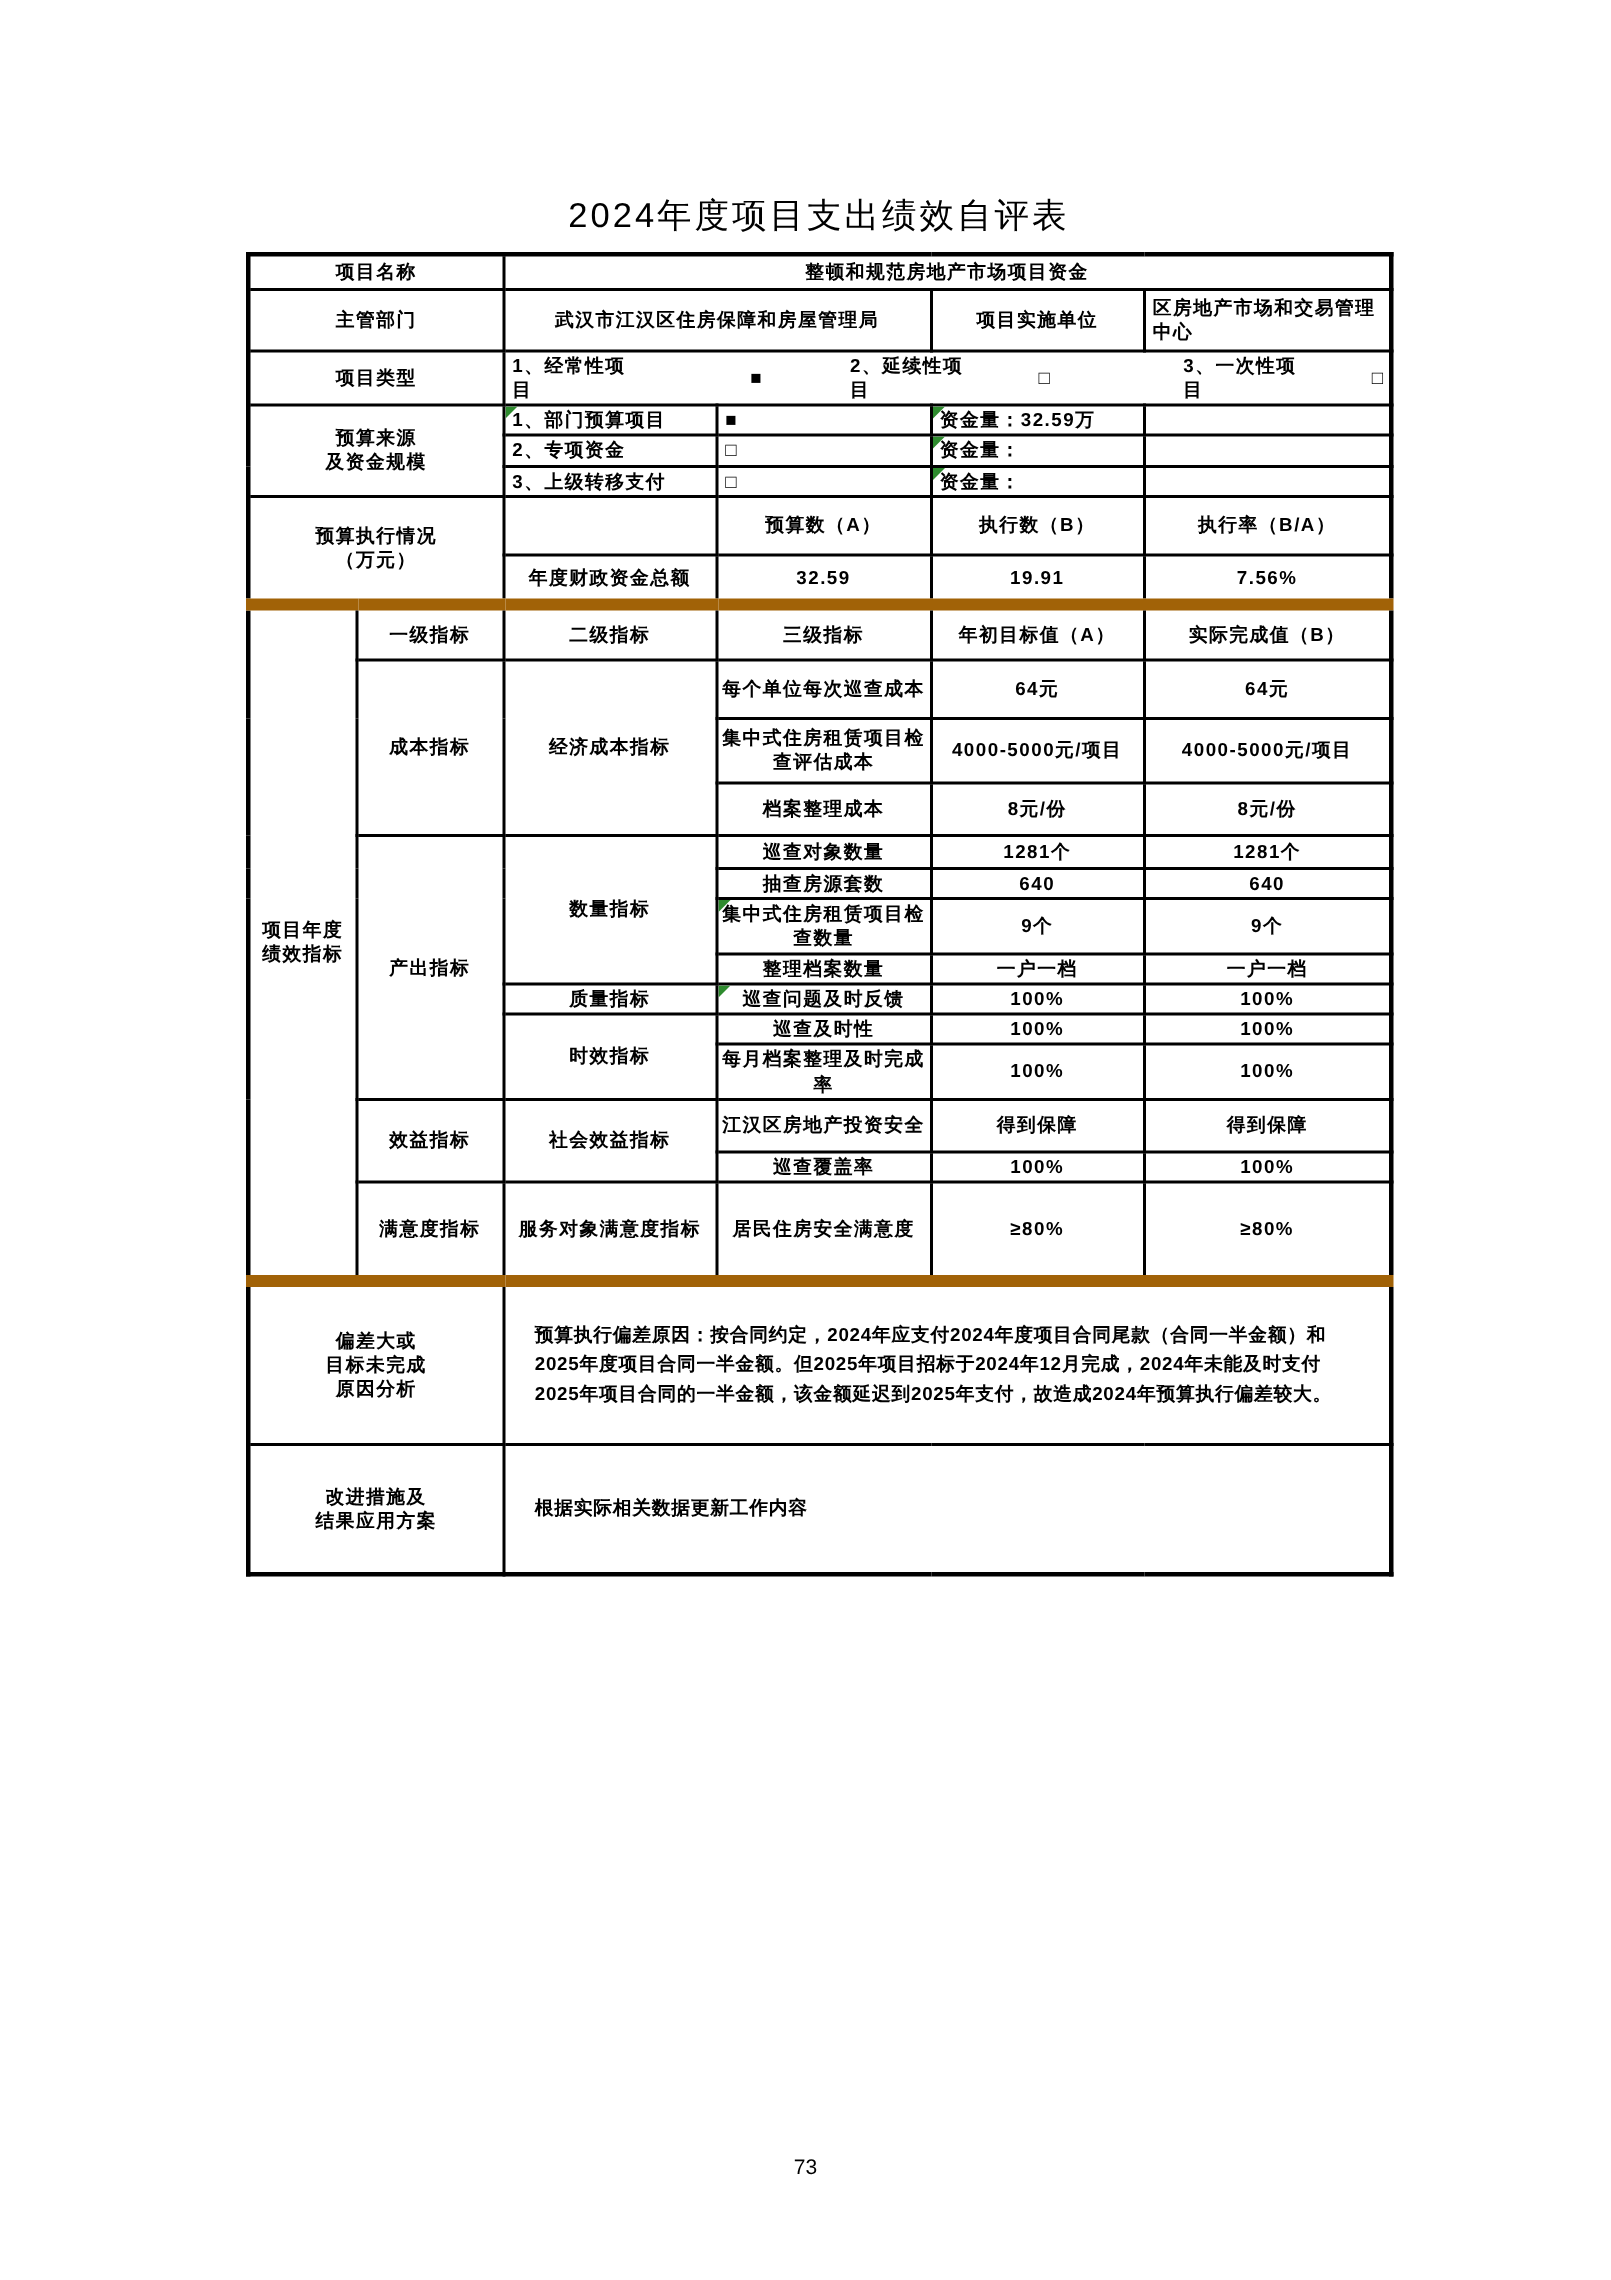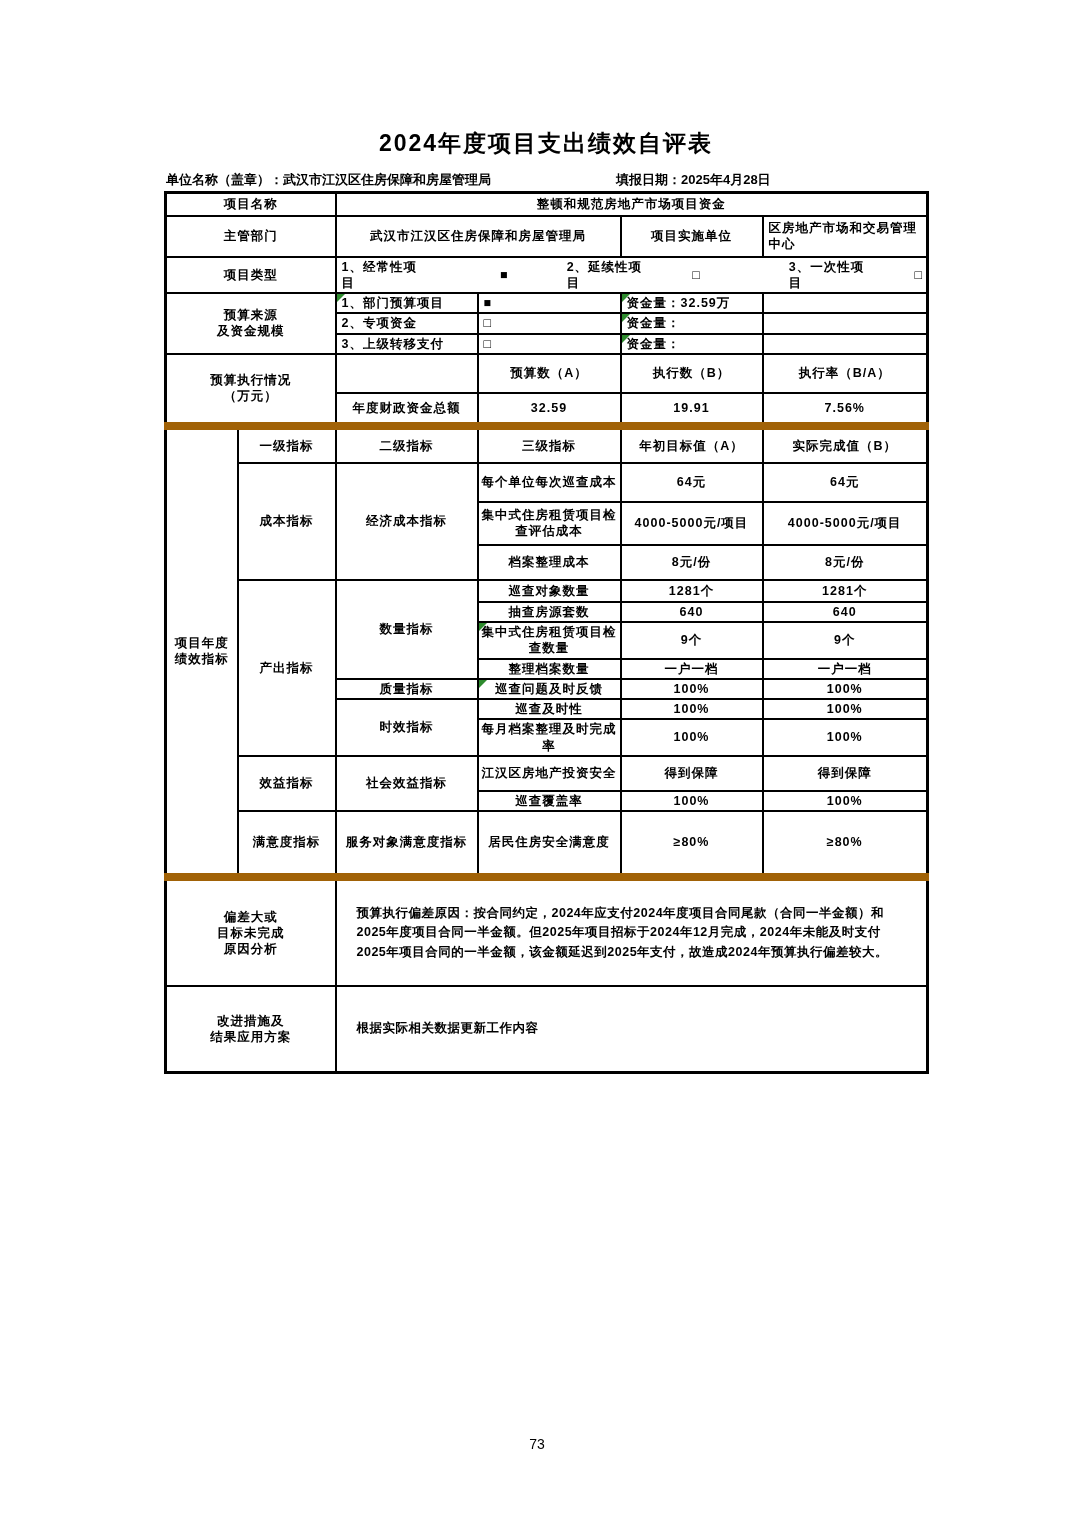--- a/index.html
+++ b/index.html
@@ -4,21 +4,21 @@
 <style>
   * { margin:0; padding:0; box-sizing:border-box; }
   html,body { background:#ffffff; }
   body {
     width:1074px; height:1520px; position:relative;
     font-family:"Liberation Sans","DejaVu Sans",sans-serif;
     color:#000;
   }
   .sheet { position:absolute; left:164px; top:128px; width:764px; }
   .doc-title {
-    text-align:center; font-size:23px; font-weight:bold;
+    text-align:center; font-size:23px; font-weight:normal;
     letter-spacing:2px; margin-bottom:9px;
   }
   .meta { position:relative; height:23px; font-size:13px; font-weight:bold; }
   .meta .unit { position:absolute; left:2px; top:3px; }
   .meta .date { position:absolute; left:452px; top:3px; }
 
   table.main {
     width:763px; table-layout:fixed; border-collapse:collapse;
     border:3px solid #000;
   }
@@ -54,24 +54,20 @@
   .page-num {
     position:absolute; top:1436px; left:50%; transform:translateX(-50%);
     font-size:14px; font-weight:normal;
   }
 </style>
 </head>
 <body>
 
 <div class="sheet">
   <div class="doc-title">2024年度项目支出绩效自评表</div>
-  <div class="meta">
-    <span class="unit">单位名称（盖章）：武汉市江汉区住房保障和房屋管理局</span>
-    <span class="date">填报日期：2025年4月28日</span>
-  </div>
 
   <table class="main">
     <colgroup>
       <col class="c1">
         <col class="c2">
         <col class="c3">
         <col class="c4">
         <col class="c5">
         <col class="c6">
     </colgroup>

